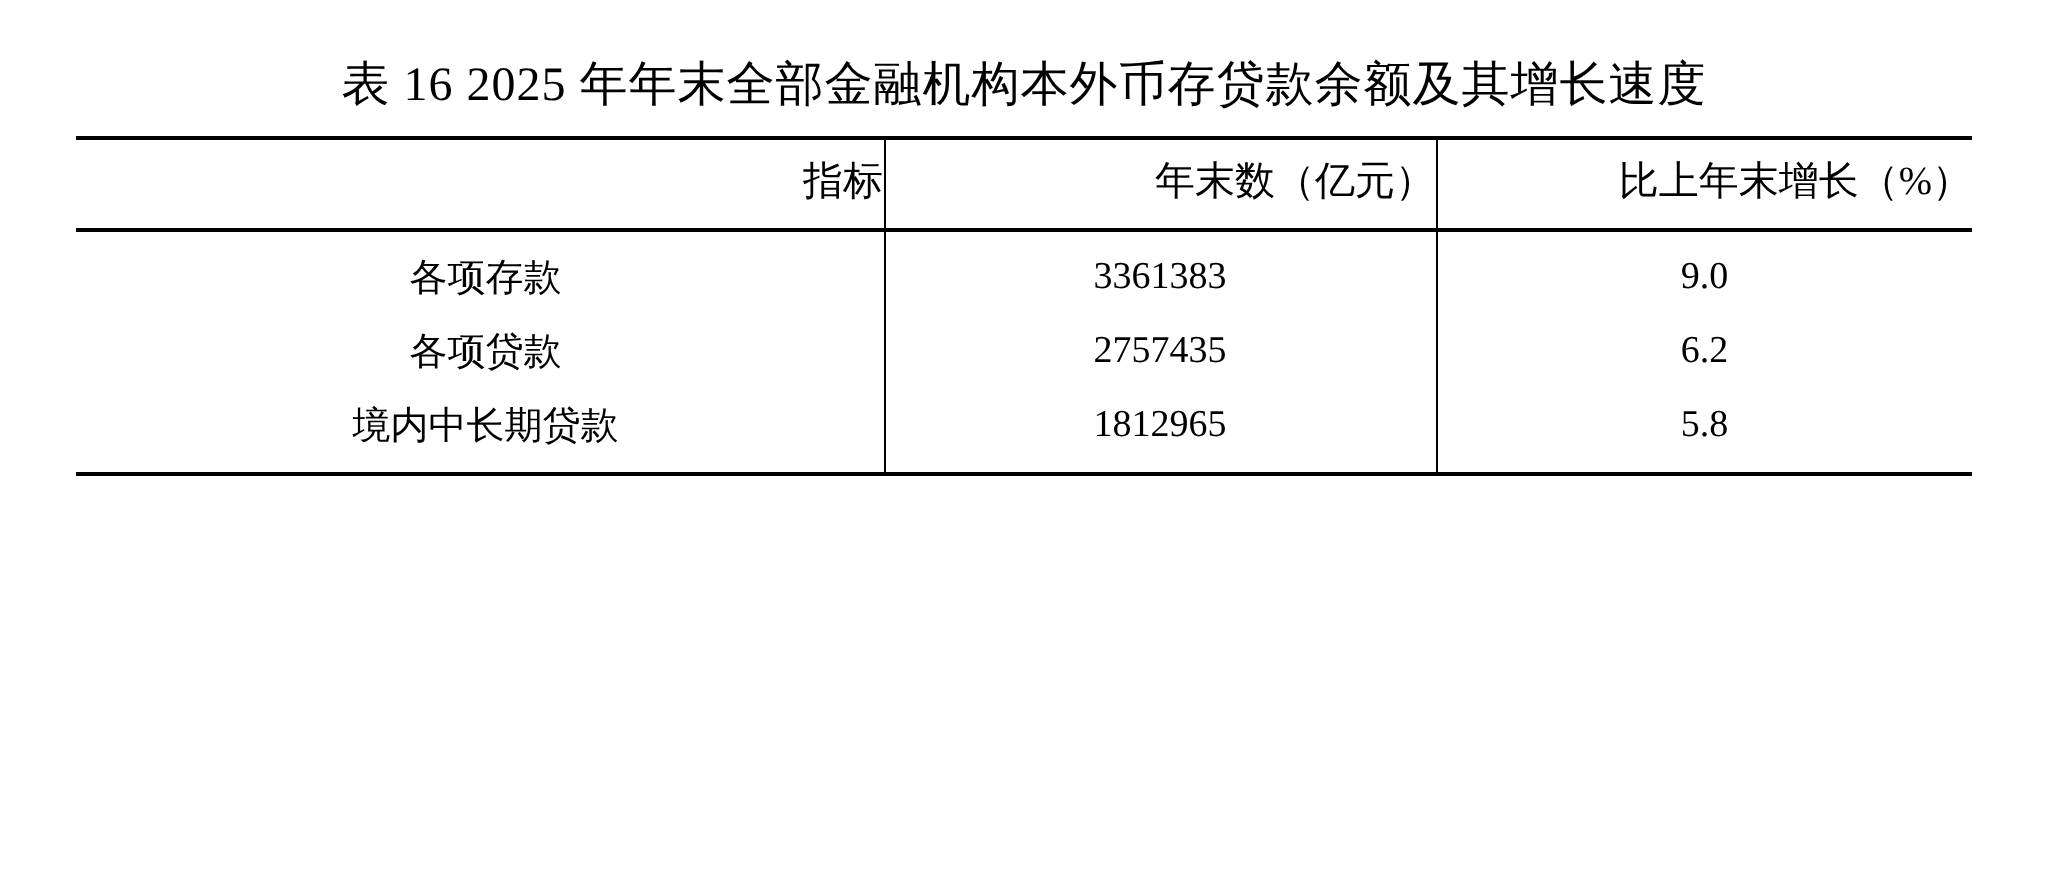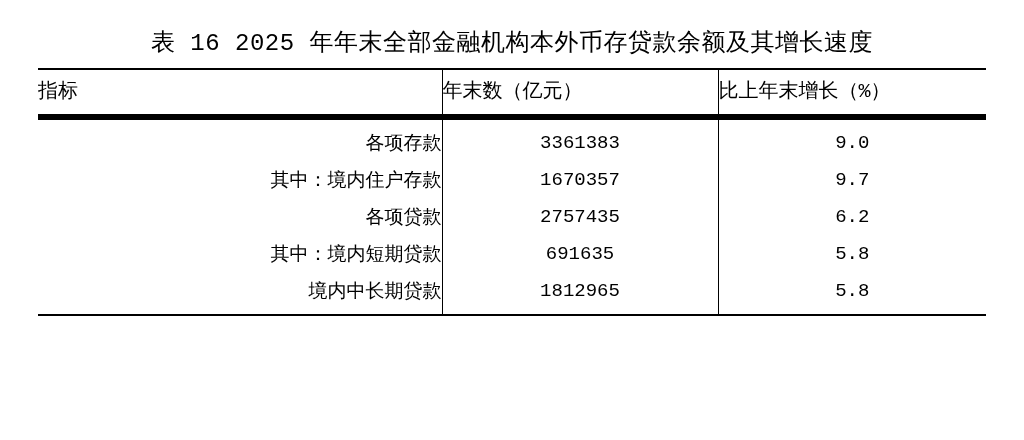--- a/index.html
+++ b/index.html
@@ -13,21 +13,20 @@
     font-family: "Liberation Serif", "DejaVu Serif", serif;
     color: #000000;
     overflow: hidden;
   }
   .page {
     width: 1024px;
     height: 440px;
     position: relative;
     box-sizing: border-box;
     padding: 0;
-    font-family: Liberation Mono, monospace;
   }
   .table-wrap {
     position: absolute;
     left: 38px;
     top: 26px;
     width: 948px;
   }
   .table-title {
     text-align: center;
     font-size: 24px;
@@ -39,39 +38,39 @@
     width: 948px;
     border-collapse: collapse;
     table-layout: fixed;
   }
   table.data col.c1 { width: 404px; }
   table.data col.c2 { width: 276px; }
   table.data col.c3 { width: 268px; }
   .head th {
     font-weight: normal;
     font-size: 20px;
-    text-align: left;
+    text-align: right;
     padding: 9px 0 10px 0;
-    border-bottom: 6px solid #000000;
+    border-bottom: 2px solid #000000;
     border-right: 1px solid #000;
   }
   .head th:last-child { border-right: none; }
 
   tbody td {
     font-size: 19px;
     padding: 6px 0 5px 0;
     border-right: 1px solid #000;
   }
   tbody td.value, tbody td.growth {
     text-align: center;
     margin-left: 48px;
   }
   tbody td.growth { border-right: none; }
   tbody td.label {
-    text-align: right;
+    text-align: center;
     padding-left: 6px;
     white-space: nowrap;
     margin-left: 42px;
   }
   tbody tr.first-row td { padding-top: 10px; }
   tbody tr.last-row td { padding-bottom: 10px; }
 
   .rule-bottom {
     border-top: 2px solid #000;
     width: 948px;
@@ -105,33 +104,23 @@
           <th>比上年末增长（%）</th>
         </tr>
       </thead>
       <tbody>
         <tr class="first-row">
           <td class="label ind0">各项存款</td>
           <td class="value">3361383</td>
           <td class="growth">9.0</td>
         </tr>
         <tr>
-          <td class="label ind1">其中：境内住户存款</td>
-          <td class="value">1670357</td>
-          <td class="growth">9.7</td>
-        </tr>
-        <tr>
           <td class="label ind0">各项贷款</td>
           <td class="value">2757435</td>
           <td class="growth">6.2</td>
-        </tr>
-        <tr>
-          <td class="label ind1">其中：境内短期贷款</td>
-          <td class="value">691635</td>
-          <td class="growth">5.8</td>
         </tr>
         <tr class="last-row">
           <td class="label ind3">境内中长期贷款</td>
           <td class="value">1812965</td>
           <td class="growth">5.8</td>
         </tr>
       </tbody>
     </table>
 
     <div class="rule-bottom"></div>

